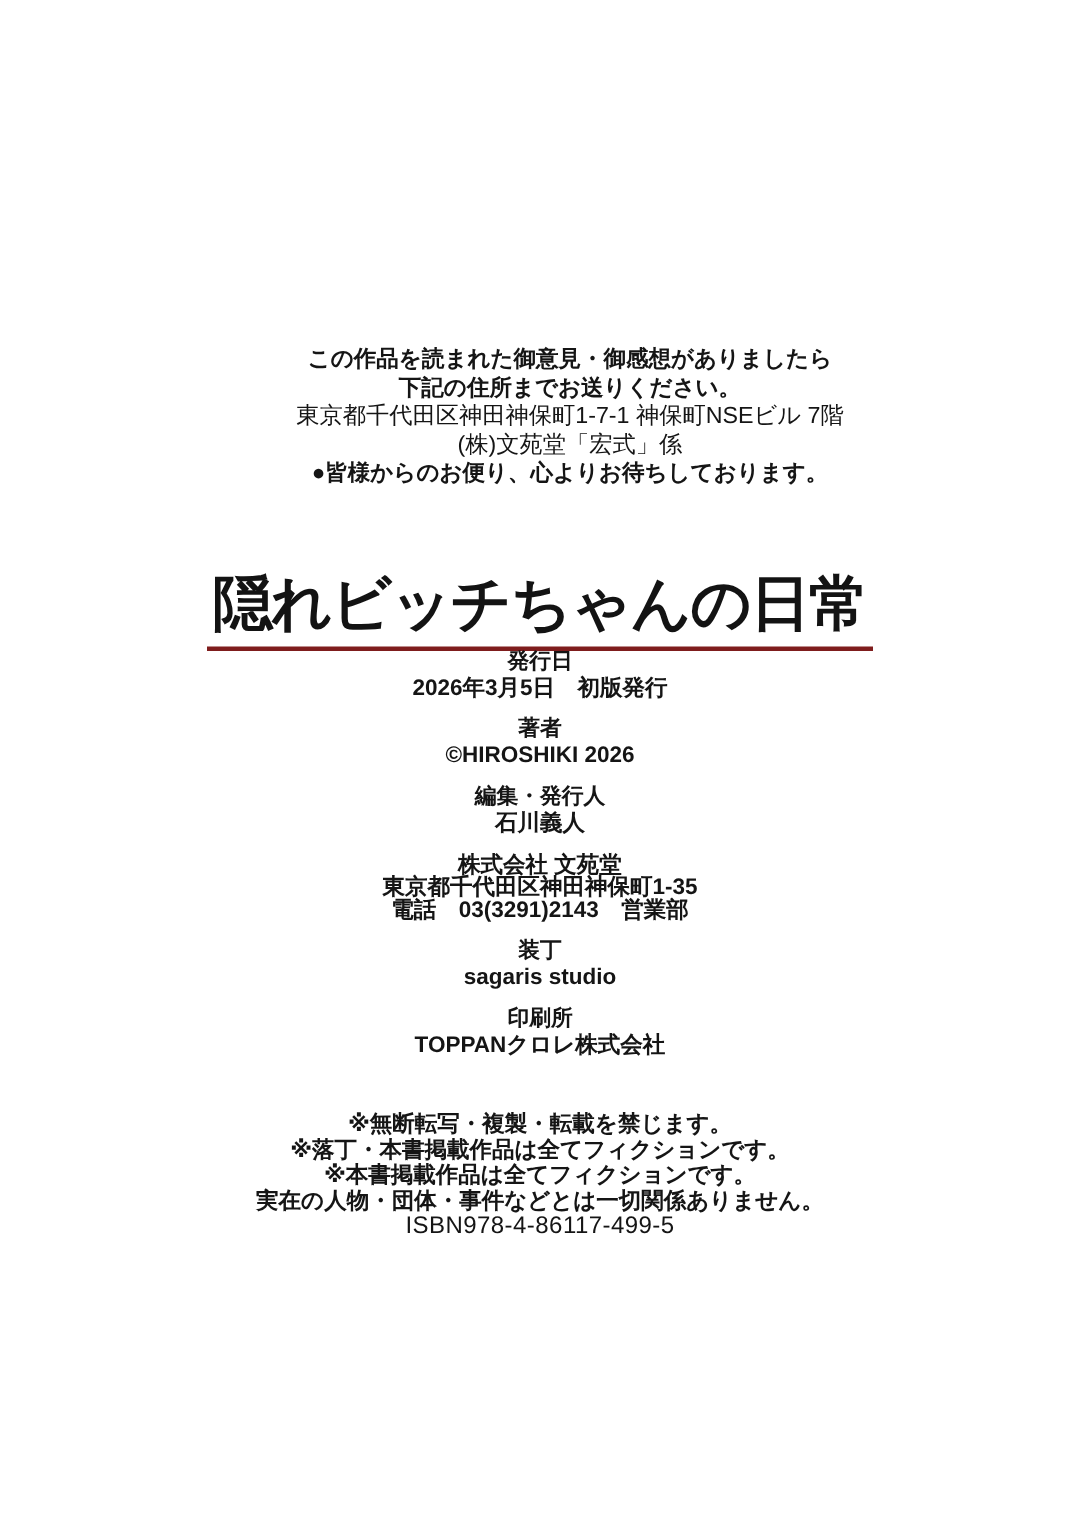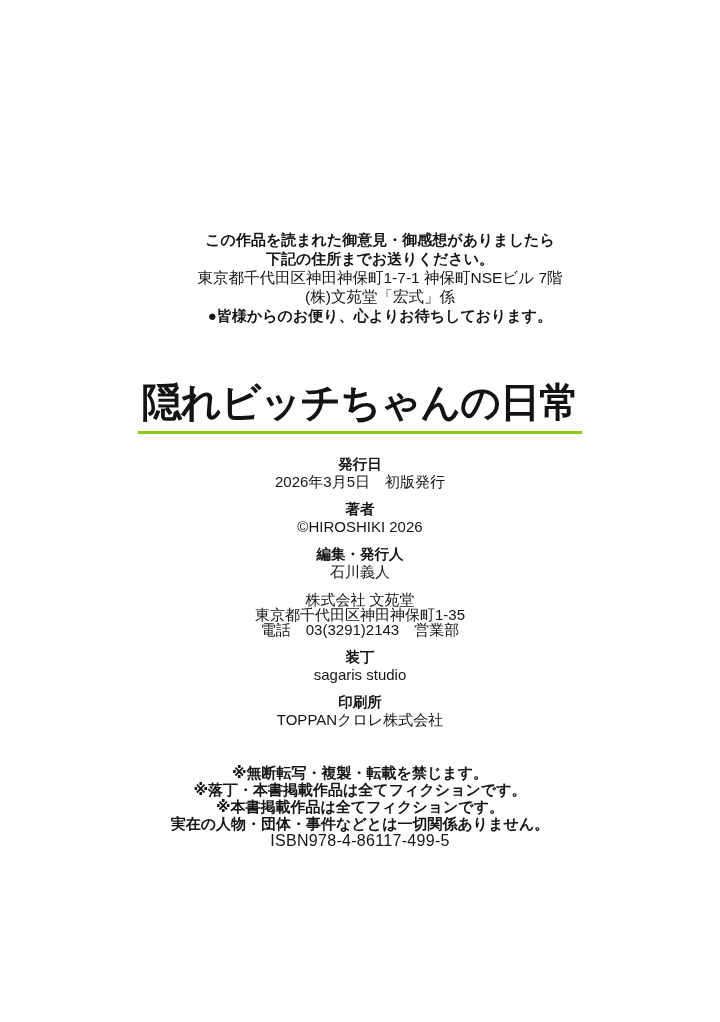--- a/index.html
+++ b/index.html
@@ -32,36 +32,36 @@
   .title-wrap { margin-top: 57px; }
   .book-title {
     display: inline-block;
     margin: 0;
     font-family: "Liberation Serif", "DejaVu Serif", serif;
     font-weight: 700;
     font-size: 40px;
     line-height: 1.05;
     letter-spacing: -1px;
     color: #131313;
-    border-bottom: 3px solid #84cc16;
+    border-bottom: 3px solid #7f1d1d;
     padding: 0 4px 7px 4px;
   }
 
   
-  .colophon { margin-top: 23px; }
+  .colophon { margin-top: 0; }
   .colophon-section { margin-bottom: 13px; }
   .colophon-label {
     font-size: 14.5px;
     font-weight: 700;
     line-height: 15px;
     margin-bottom: 2px;
   }
   .colophon-line {
     font-size: 15px;
-    font-weight: 400;
+    font-weight: 700;
     line-height: 15px;
     white-space: nowrap;
   }
 
   
   .disclaimers { margin-top: 37px; line-height: 17px; }
   .disclaimer-line { font-size: 15px; font-weight: 600; white-space: nowrap; }
 
   
   .isbn-line {

